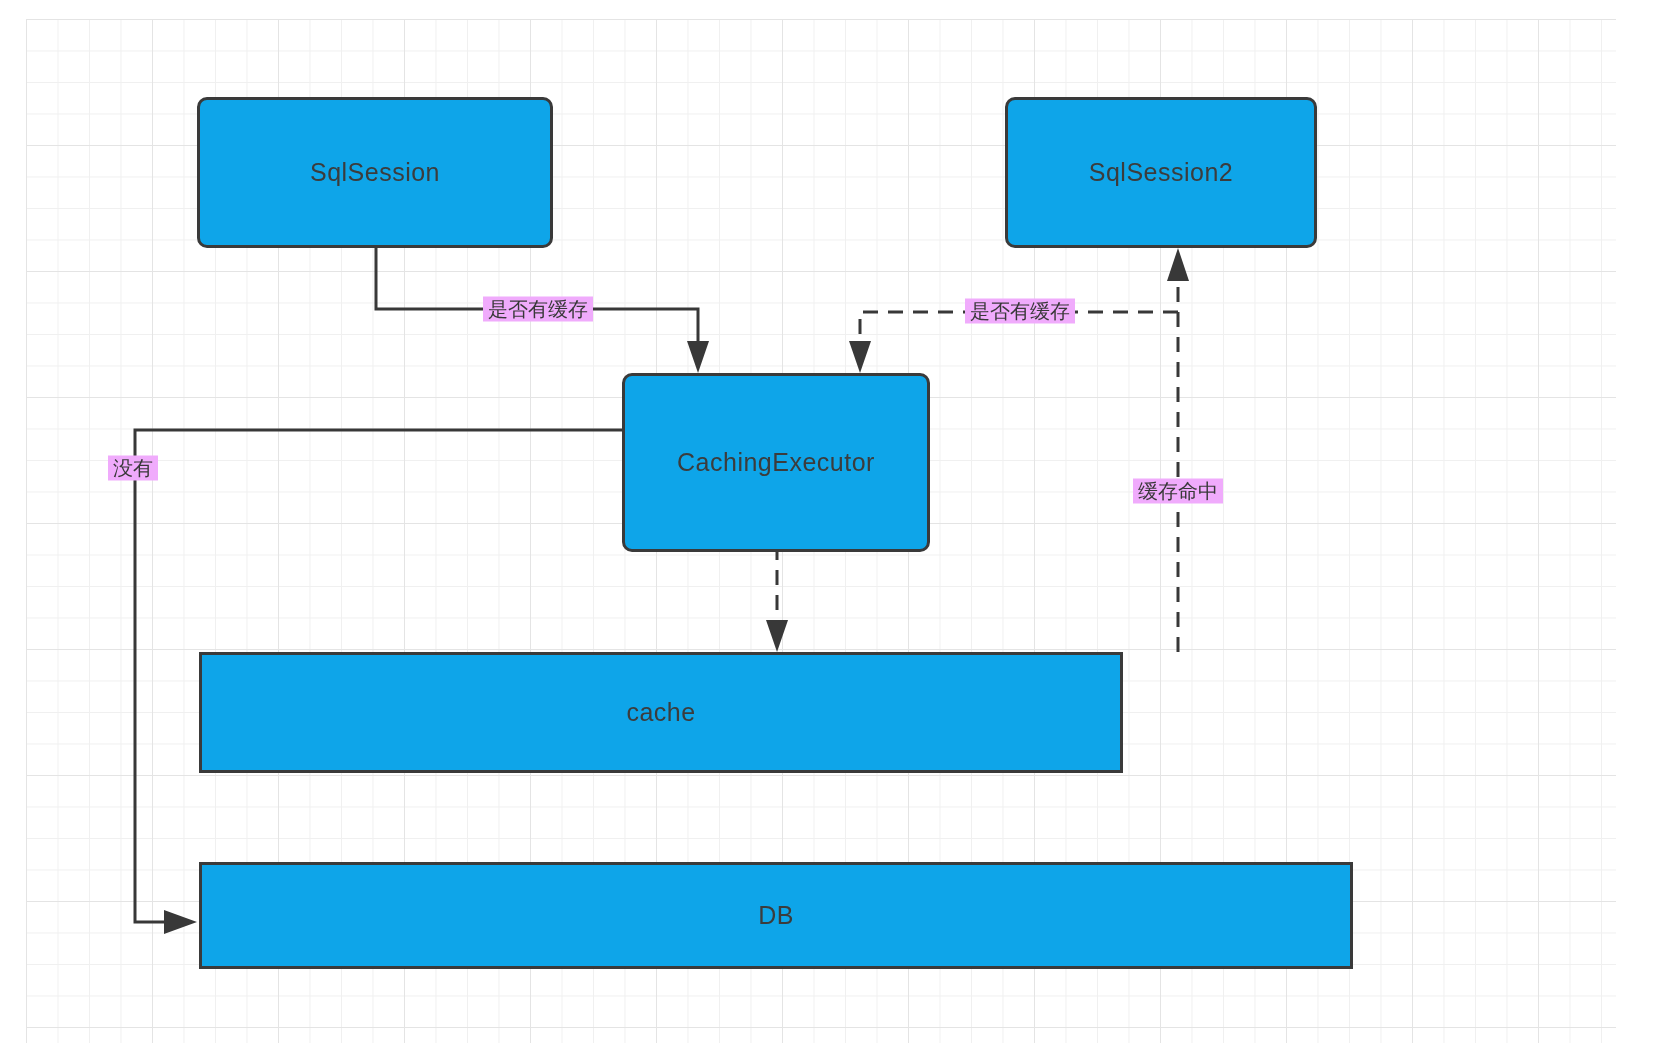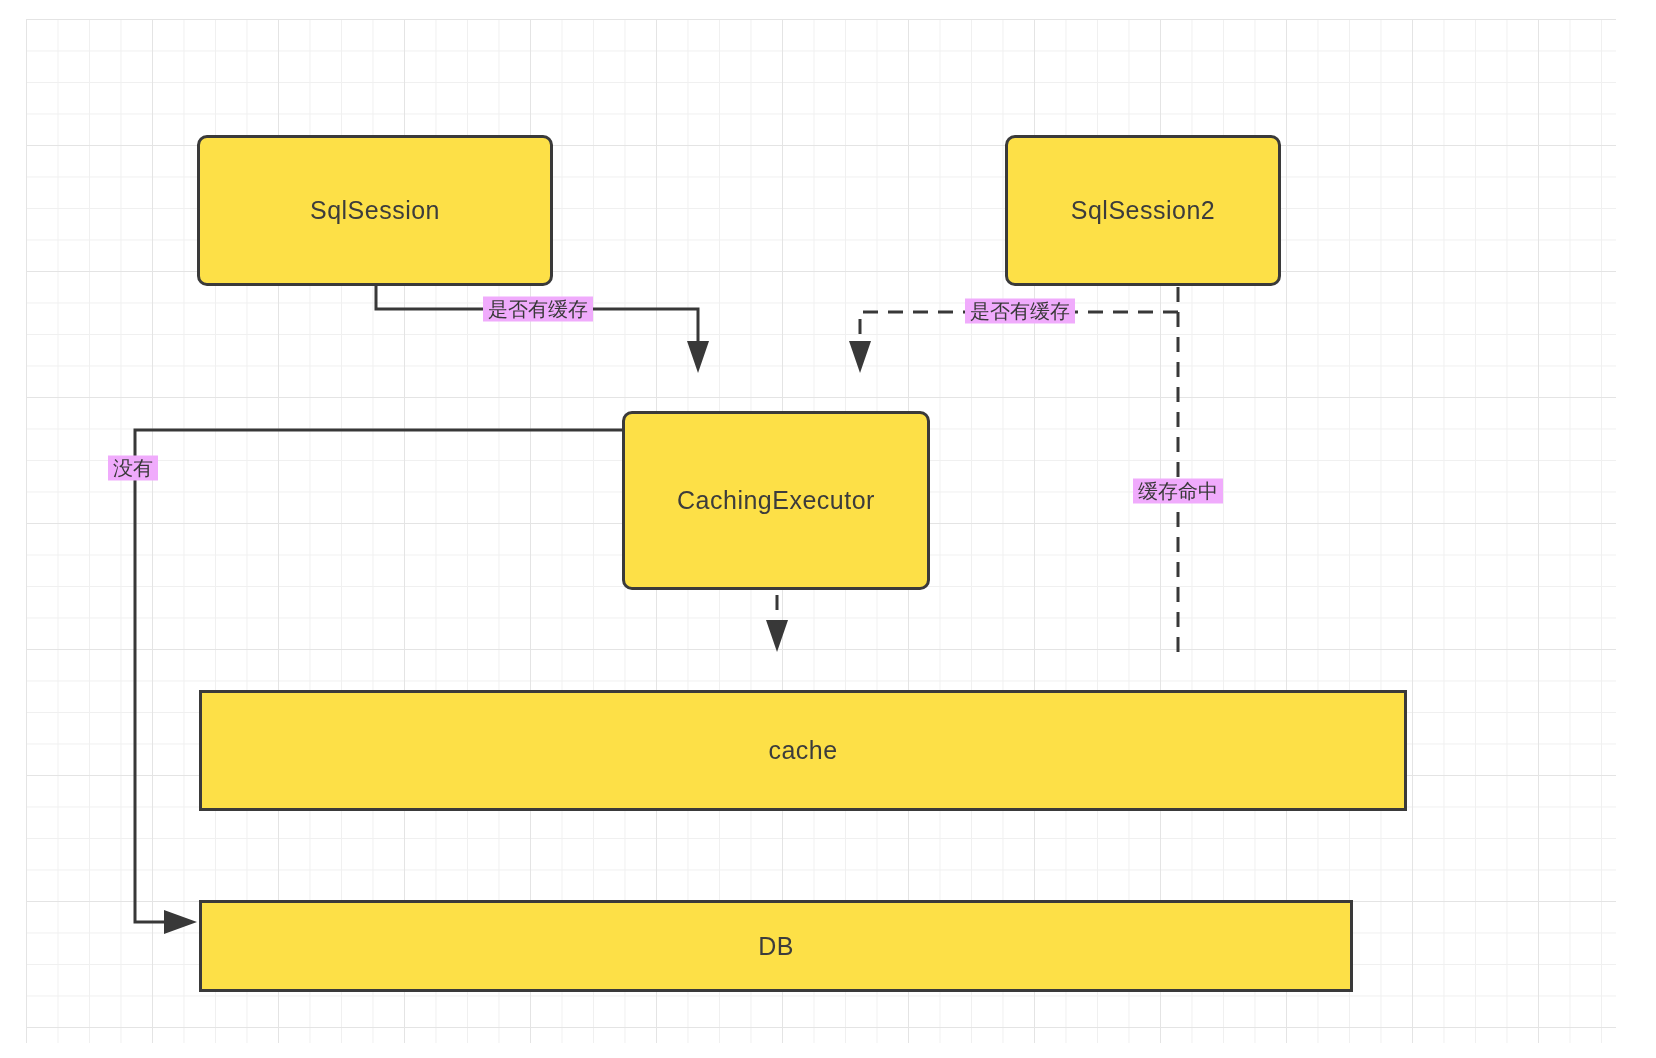--- a/index.html
+++ b/index.html
@@ -41,38 +41,37 @@
   .edge.dashed {
     stroke-dasharray: 15 10;
   }
   .arrowhead {
     fill: #383838;
     stroke: none;
   }
   .node {
     position: absolute;
     box-sizing: border-box;
-    background: #fde047;
+    background: #0ea5e9;
     border: 3px solid #3a3a3a;
     display: flex;
     align-items: center;
     justify-content: center;
     font-size: 25px;
     color: #3c3c3c;
     letter-spacing: 0.5px;
-    margin-top: 38px;
   }
   .node.rounded {
     border-radius: 10px;
   }
   .node-sqlsession   { left: 197px;  top: 97px;  width: 356px;  height: 151px; }
-  .node-sqlsession2  { left: 1005px; top: 97px;  width: 276px;  height: 151px; }
+  .node-sqlsession2  { left: 1005px; top: 97px;  width: 312px;  height: 151px; }
   .node-executor     { left: 622px;  top: 373px; width: 308px;  height: 179px; }
-  .node-cache        { left: 199px;  top: 652px; width: 1208px; height: 121px; }
-  .node-db           { left: 199px;  top: 862px; width: 1154px; height: 92px; }
+  .node-cache        { left: 199px;  top: 652px; width: 924px; height: 121px; }
+  .node-db           { left: 199px;  top: 862px; width: 1154px; height: 107px; }
   .edge-label {
     position: absolute;
     transform: translate(-50%, -50%);
     background: #f0abfc;
     padding: 1px 5px;
     font-size: 20px;
     line-height: 1.15;
     color: #383838;
     white-space: nowrap;
   }

